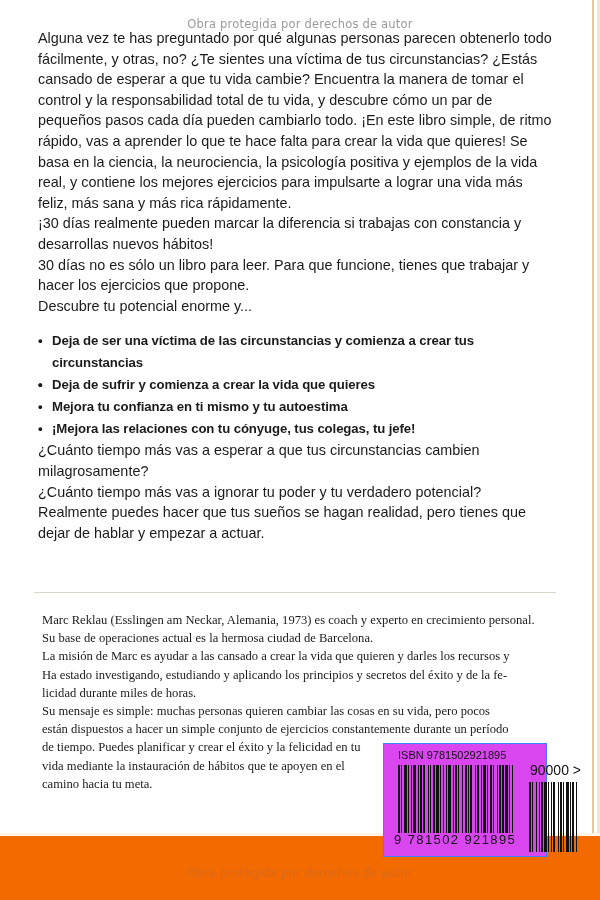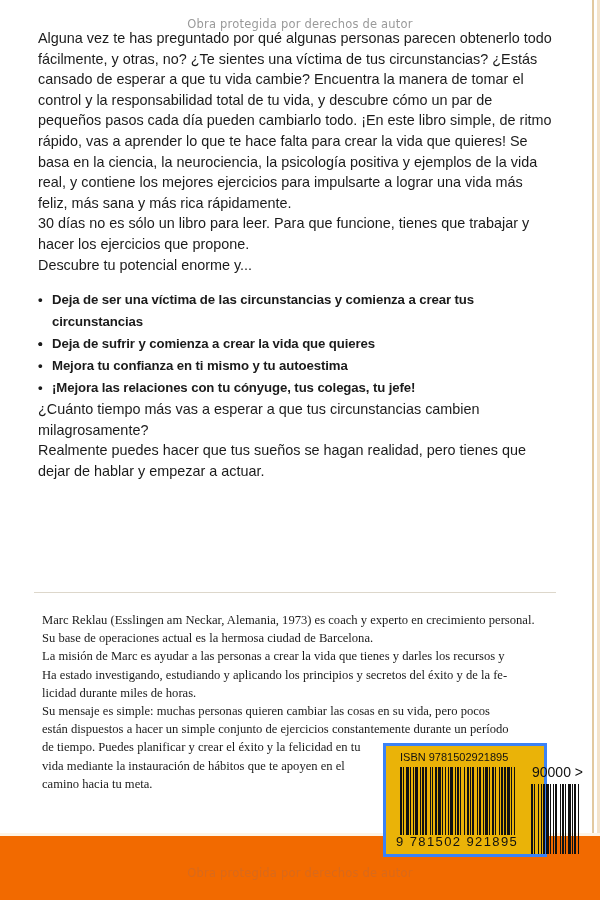--- a/index.html
+++ b/index.html
@@ -135,22 +135,22 @@
     white-space: nowrap;
   }
 
   
   .isbn-box {
     position: absolute;
     left: 383px;
     top: 743px;
     width: 164px;
     height: 114px;
-    background: #eab308;
-    border: 3px solid #3b82f6;
+    background: #d946ef;
+    border: 1px solid #3b82f6;
     box-sizing: border-box;
   }
   .isbn-text {
     position: absolute;
     left: 14px;
     top: 5px;
     font-family: "Liberation Sans", sans-serif;
     font-size: 11px;
     color: #111;
     white-space: nowrap;
@@ -201,20 +201,21 @@
 
 <div id="cover">
 
   <div class="edge-rule r1"></div>
   <div class="edge-rule r2"></div>
 
   <div class="watermark-top">Obra protegida por derechos de autor</div>
 
   <div class="blurb">
     <p>Alguna vez te has preguntado por qué algunas personas parecen obtenerlo todo fácilmente, y otras, no? ¿Te sientes una víctima de tus circunstancias? ¿Estás cansado de esperar a que tu vida cambie? Encuentra la manera de tomar el control y la responsabilidad total de tu vida, y descubre cómo un par de pequeños pasos cada día pueden cambiarlo todo. ¡En este libro simple, de ritmo rápido, vas a aprender lo que te hace falta para crear la vida que quieres! Se basa en la ciencia, la neurociencia, la psicología positiva y ejemplos de la vida real, y contiene los mejores ejercicios para impulsarte a lograr una vida más feliz, más sana y más rica rápidamente.</p>
+    <p>¡30 días realmente pueden marcar la diferencia si trabajas con constancia y desarrollas nuevos hábitos!</p>
     <p class="gap">30 días no es sólo un libro para leer. Para que funcione, tienes que trabajar y hacer los ejercicios que propone.</p>
     <p class="gap">Descubre tu potencial enorme y...</p>
 
     <ul class="bullets">
       <li>
         <span class="dot">•</span>
         <span>Deja de ser una víctima de las circunstancias y comienza a crear tus circunstancias</span>
       </li>
       <li>
         <span class="dot">•</span>
@@ -227,29 +228,30 @@
         <span class="dot">•</span>
         <span>Mejora tu confianza en ti mismo y tu autoestima</span>
       </li>
       <li>
         <span class="dot">•</span>
         <span>¡Mejora las relaciones con tu cónyuge, tus colegas, tu jefe!</span>
       </li>
     </ul>
 
     <p class="gap">¿Cuánto tiempo más vas a esperar a que tus circunstancias cambien milagrosamente?</p>
+    <p class="gap">¿Cuánto tiempo más vas a ignorar tu poder y tu verdadero potencial?</p>
     <p class="gap">Realmente puedes hacer que tus sueños se hagan realidad, pero tienes que dejar de hablar y empezar a actuar.</p>
   </div>
 
   <div class="divider"></div>
 
   <div class="bio">
     <p>Marc Reklau (Esslingen am Neckar, Alemania, 1973) es coach y experto en crecimiento personal.</p>
     <p>Su base de operaciones actual es la hermosa ciudad de Barcelona.</p>
-    <p>La misión de Marc es ayudar a las personas a crear la vida que tienes y darles los recursos y</p>
+    <p>La misión de Marc es ayudar a las cansado a crear la vida que quieren y darles los recursos y</p>
     <p>Ha estado investigando, estudiando y aplicando los principios y secretos del éxito y de la fe-</p>
     <p>licidad durante miles de horas.</p>
     <p>Su mensaje es simple: muchas personas quieren cambiar las cosas en su vida, pero pocos</p>
     <p>están dispuestos a hacer un simple conjunto de ejercicios constantemente durante un período</p>
     <p class="narrow">de tiempo. Puedes planificar y crear el éxito y la felicidad en tu</p>
     <p class="narrow">vida mediante la instauración de hábitos que te apoyen en el</p>
     <p class="narrow">camino hacia tu meta.</p>
   </div>
 
   <div class="band-hairline"></div>

